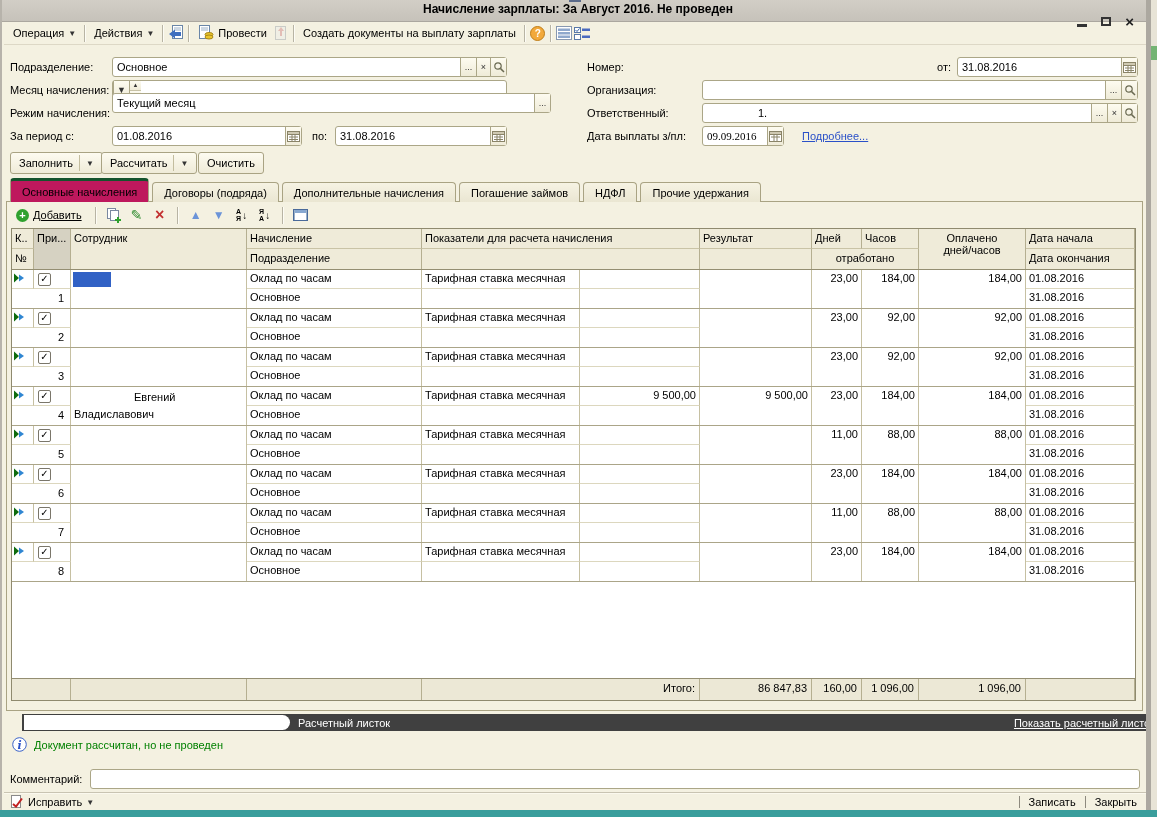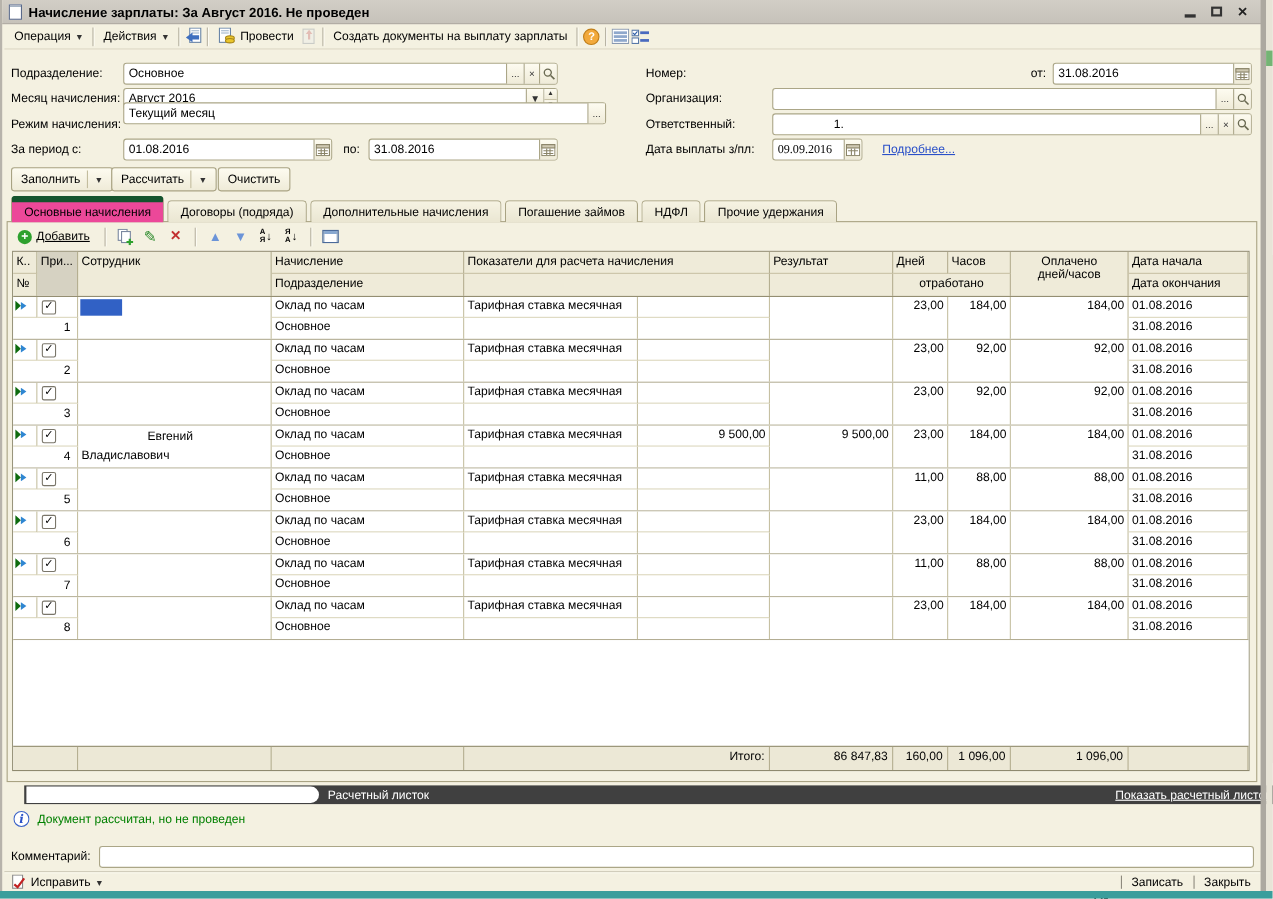--- a/index.html
+++ b/index.html
@@ -10,21 +10,21 @@
   
   .window { position:absolute; left:0; top:0; width:1146px; height:810px;
     background:#F4F1E1; border-left:2px solid #B7B3AB; }
   .edge-strip1 { position:absolute; left:1146px; top:0; width:5px; height:810px; background:#ACA8A0; }
   .edge-strip2 { position:absolute; left:1151px; top:0; width:6px; height:810px; background:#E8E4D7; }
   .edge-green  { position:absolute; left:1151px; top:46px; width:6px; height:14px; background:#74B474; }
   .bottom-teal { position:absolute; left:0; top:810px; width:1157px; height:7px; background:#3A9E9C; }
 
   .titlebar { position:absolute; left:0; top:0; width:1146px; height:22px;
     background:linear-gradient(#D2CEC6,#C6C2BA); display:flex; align-items:center; padding:0 6px;
-    border-bottom:1px solid #ABA79F; }
+    border-bottom:1px solid #ABA79F;flex-direction:column; }
   .titlebar .title { font-weight:bold; font-size:12px; margin-left:6px; }
   .doc-ico { width:12px; height:14px; background:#fff; border:1px solid #5A6A8A;
     box-shadow:inset 0 3px 0 -2px #9AB, inset 0 6px 0 -5px #9AB, inset 0 9px 0 -8px #9AB; }
   .win-btns { margin-left:auto; display:flex; gap:14px; align-items:center; padding-right:8px; }
   .wb { color:#222; font-weight:bold; cursor:default; }
   .wb-min { width:10px; height:3px; background:#333; margin-top:8px; }
   .wb-max { width:10px; height:9px; border:2px solid #333; }
   .wb-close { font-size:15px; line-height:10px; }
 
   
@@ -53,21 +53,21 @@
 
   
   .cmdbtn { position:absolute; height:22px; background:linear-gradient(#FDFBF0,#EFEBD8);
     border:1px solid #A9A383; border-radius:3px; display:flex; align-items:center; padding:0 8px; gap:6px; cursor:default; }
   .cmdbtn .split { width:0; height:16px; border-left:1px solid #C3BD9E; }
 
   
   .tabstrip { position:absolute; left:8px; top:180px; height:22px; display:flex; align-items:flex-end; z-index:3; }
   .tab { height:20px; padding:0 11px; margin-right:3px; border:1px solid #A9A383; border-bottom:none;
     border-radius:4px 4px 0 0; background:linear-gradient(#F6F3E3,#EAE6D2); display:flex; align-items:center; cursor:default; }
-  .tab.active { height:24px; background:#ec4899; border-top:6px solid #14532d; position:relative; z-index:4; }
+  .tab.active { height:24px; background:#be185d; border-top:3px solid #14532d; position:relative; z-index:4; }
   .tabbox { position:absolute; left:4px; top:201px; width:1137px; height:510px;
     border:1px solid #A9A383; background:#F4F1E1; }
 
   
   .gridbar { position:absolute; left:4px; top:2px; height:22px; display:flex; align-items:center; gap:5px; }
   .add-circle { width:13px; height:13px; border-radius:50%; background:#2EA12E; color:#fff; font-weight:bold;
     font-size:11px; line-height:12px; text-align:center; }
   .add-label { text-decoration:underline; }
   .icon-btn { display:flex; align-items:center; justify-content:center; min-width:18px; height:18px; cursor:default; }
   .pencil { color:#2E8B2E; font-size:14px; }
@@ -242,21 +242,20 @@
     <span class="fbtn">
       <svg width="12" height="12">
         <circle cx="5" cy="5" r="3.2" fill="none" stroke="#6A6A52" stroke-width="1.2"></circle>
         <line x1="7.6" y1="7.6" x2="11" y2="11" stroke="#6A6A52" stroke-width="1.5"></line>
       </svg>
     </span>
   </div>
 
   <span class="lbl" style="left:8px; top:84px;">Месяц начисления:</span>
   <div class="field" style="left:110px; top:80px; width:395px;">
-    <span class="val">Август 2016</span>
     <span class="fbtn">▼</span>
     <span class="spinner">
         <b>▲</b>
         <b>▼</b>
       </span>
   </div>
 
   <span class="lbl" style="left:8px; top:107px;">Режим начисления:</span>
   <div class="field" style="left:110px; top:93px; width:439px;">
     <span class="val">Текущий месяц</span>

